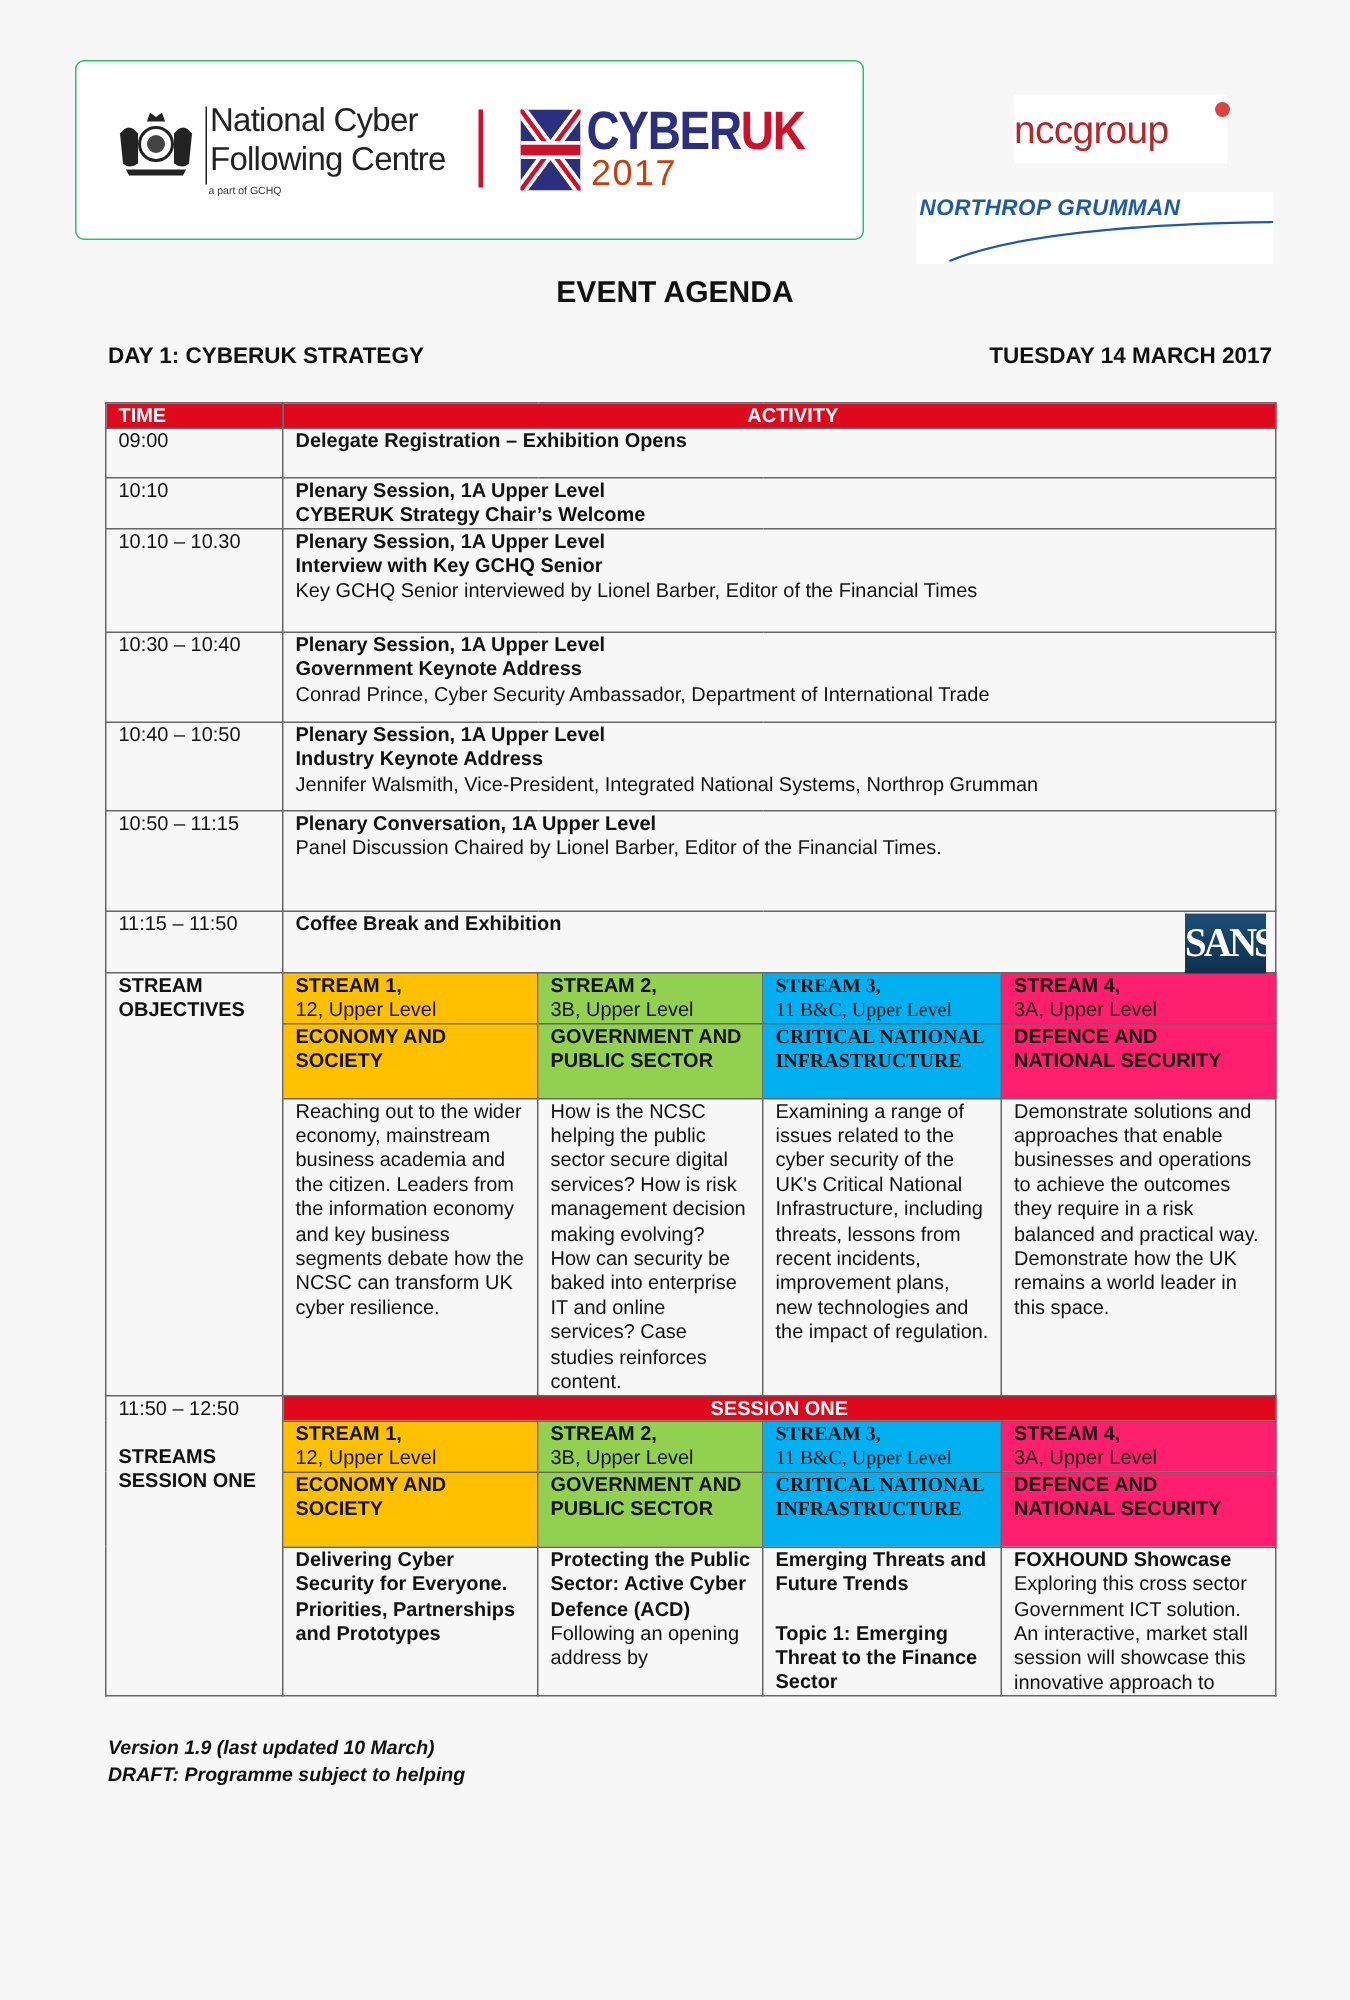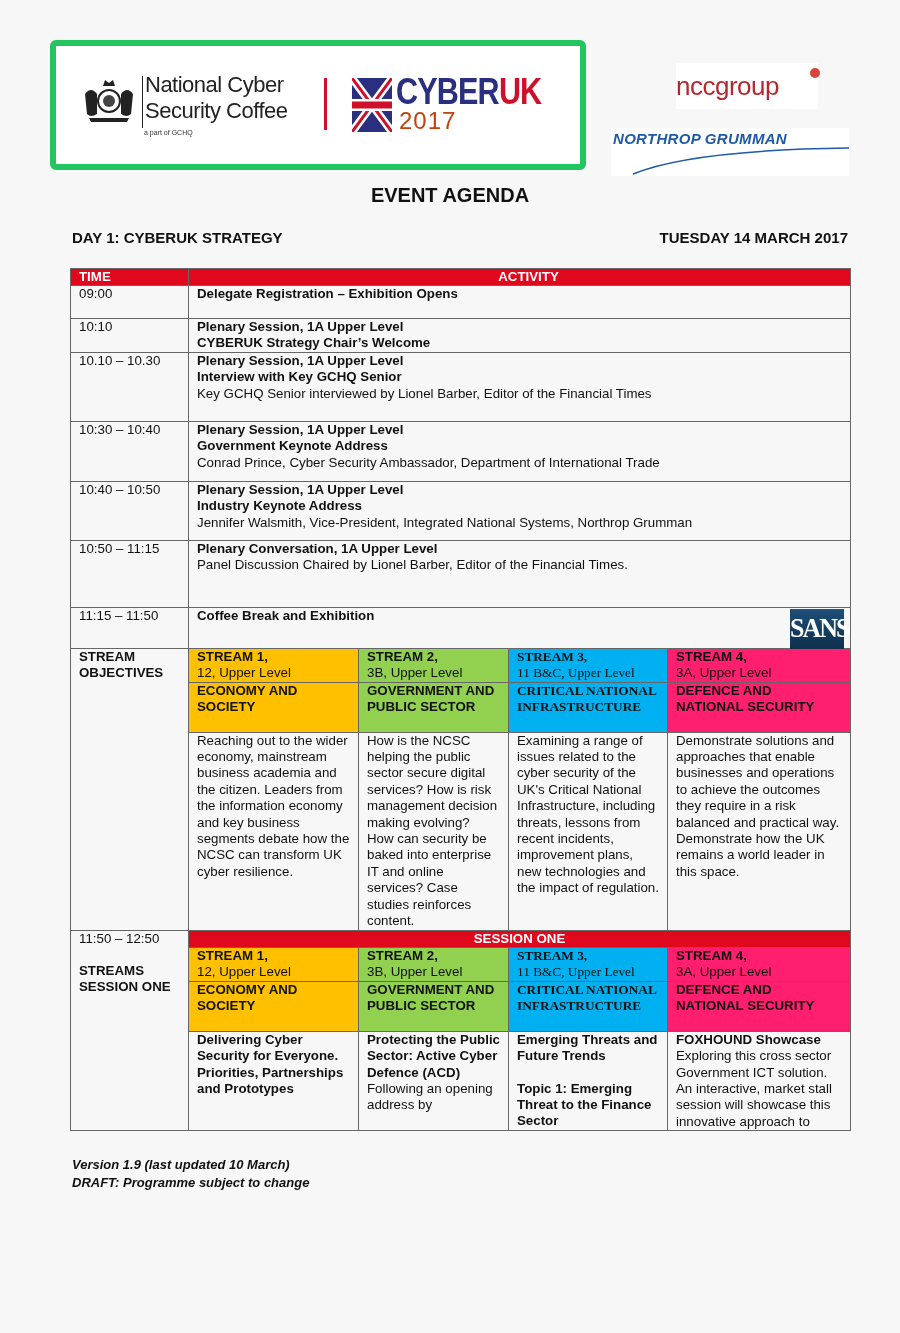--- a/index.html
+++ b/index.html
@@ -3,21 +3,21 @@
 <meta charset="utf-8">
 <style>
   html, body { margin: 0; padding: 0; }
   body {
     width: 900px; height: 1333px; background: #f7f7f7;
     font-family: "Liberation Sans", sans-serif; color: #111;
     position: relative; overflow: hidden;
   }
   .logo-box {
     position: absolute; left: 50px; top: 40px; width: 524px; height: 118px;
-    background: #fff; border: 6px solid #22c55e; border-radius: 6px;
+    background: #fff; border: 1px solid #22c55e; border-radius: 6px;
   }
   .crest { position: absolute; left: 25px; top: 28px; width: 56px; height: 50px; }
   .ncsc-rule { position: absolute; left: 86px; top: 30px; width: 1px; height: 52px; background: #222; }
   .ncsc-text { position: absolute; left: 89px; top: 26px; font-size: 22px; line-height: 26px; color: #222; letter-spacing: -0.5px; }
   .ncsc-sub { position: absolute; left: 88px; top: 83px; font-size: 7px; color: #333; }
   .red-divider { position: absolute; left: 268px; top: 32px; width: 3px; height: 52px; background: #d0102b; }
   .flag { position: absolute; left: 296px; top: 32px; width: 40px; height: 54px; }
   .cyber-word { position: absolute; left: 340px; top: 26px; font-size: 36px; font-weight: bold; color: #2b2f7f; letter-spacing: -1px; transform: scaleX(0.85); transform-origin: left; line-height: 40px; }
   .cyber-uk { color: #d0102b; }
   .cyber-year { position: absolute; left: 343px; top: 62px; font-size: 24px; color: #c2410c; line-height: 26px; letter-spacing: 1px; }
@@ -62,21 +62,21 @@
     <circle cx="28" cy="27" r="11" fill="none" stroke="#222" stroke-width="2"></circle>
     <circle cx="28" cy="27" r="6" fill="#444"></circle>
     <path d="M22 12 L34 12 L32 6 L28 9 L24 6 Z" fill="#222"></path>
     <path d="M4 20 Q10 12 16 20 L16 40 Q10 44 6 40 Z" fill="#222"></path>
     <path d="M52 20 Q46 12 40 20 L40 40 Q46 44 50 40 Z" fill="#222"></path>
     <path d="M8 44 L48 44 L46 48 L10 48 Z" fill="#222"></path>
   </svg>
   <div class="ncsc-rule"></div>
   <div class="ncsc-text">
     <div>National Cyber</div>
-    <div>Security Coffee</div>
+    <div>Following Centre</div>
   </div>
   <div class="ncsc-sub">a part of GCHQ</div>
   <div class="red-divider"></div>
   <svg class="flag" viewBox="0 0 40 54">
     <rect x="0" y="0" width="40" height="54" fill="#2b2f7f"></rect>
     <path d="M0 0 L40 54 M40 0 L0 54" stroke="#fff" stroke-width="8"></path>
     <path d="M0 0 L40 54 M40 0 L0 54" stroke="#d0102b" stroke-width="3"></path>
     <rect x="0" y="21" width="40" height="12" fill="#fff"></rect>
     <rect x="0" y="23.5" width="40" height="7" fill="#d0102b"></rect>
   </svg>
@@ -249,14 +249,14 @@
     <td>
           <div class="b">FOXHOUND Showcase</div>
           <div>Exploring this cross sector Government ICT solution. An interactive, market stall session will showcase this innovative approach to</div>
         </td>
   </tr>
 </tbody>
   </table>
 
 <div class="footer">
   <div>Version 1.9 (last updated 10 March)</div>
-  <div>DRAFT: Programme subject to change</div>
+  <div>DRAFT: Programme subject to helping</div>
 </div>
 
 </body></html>

